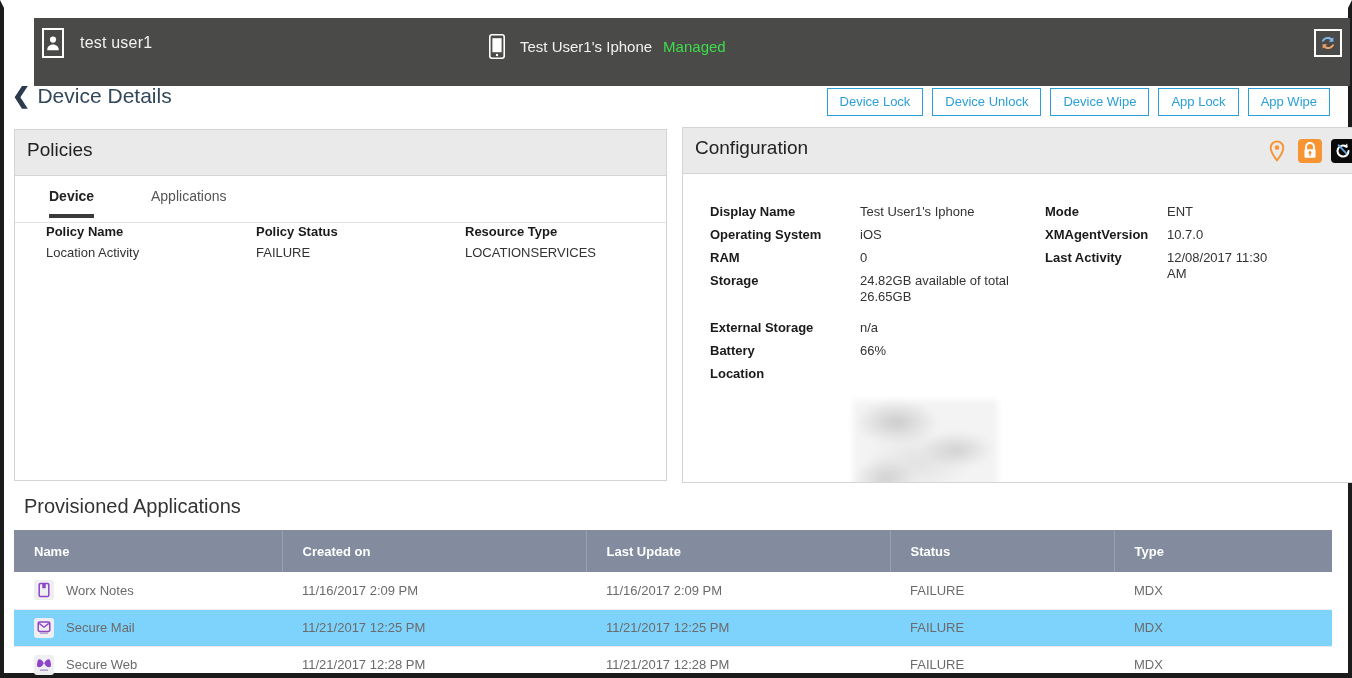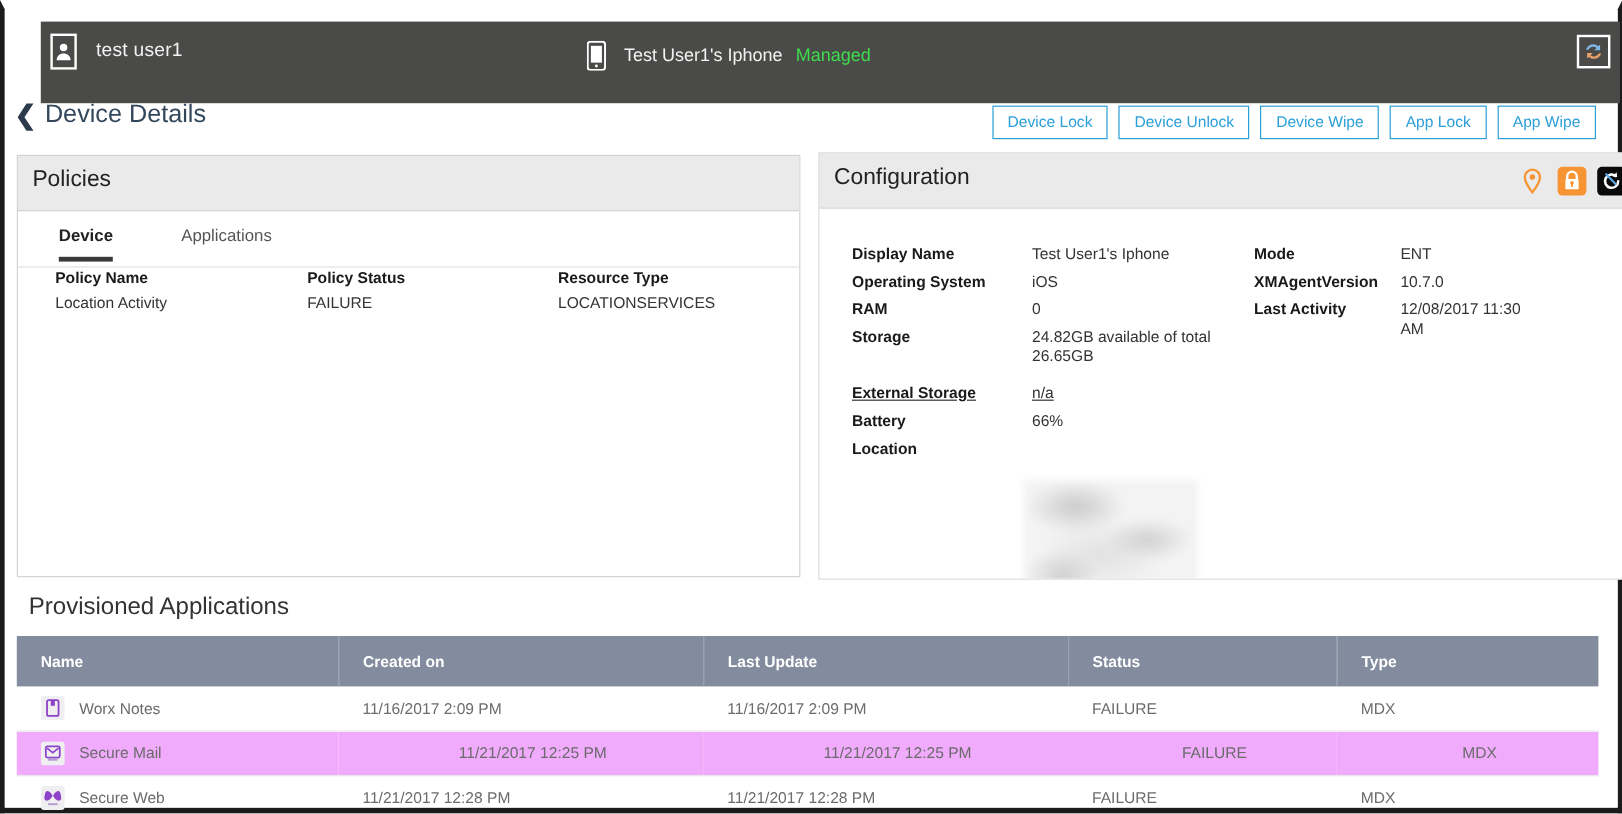--- a/index.html
+++ b/index.html
@@ -224,21 +224,21 @@
     background: #ffffff;
   }
   .cfg-col { position: absolute; }
   .cfg-left { left: 27px; top: 30px; width: 300px; }
   .cfg-right { left: 362px; top: 30px; width: 240px; }
   .cfg-row {
     display: flex;
     margin-bottom: 7px;
     line-height: 16px;
   }
-  .cfg-row.spaced { margin-top: 15px; text-decoration: underline; }
+  .cfg-row.spaced { margin-top: 15px; }
   .cfg-label {
     font-weight: bold;
     color: #1a1a1a;
     font-size: 13px;
     flex: 0 0 150px;
     word-break: break-word;
   }
   .cfg-right .cfg-label { flex: 0 0 122px; }
   .cfg-value {
     color: #333333;
@@ -321,21 +321,21 @@
   }
   .apps-table th:last-child { border-right: none; }
   .apps-table td {
     height: 37px;
     padding: 0 0 0 20px;
     color: #6b6b6b;
     font-size: 13px;
     border-bottom: 1px solid #eeeeee;
     box-sizing: border-box;
   }
-  .apps-table tbody tr.alt td { background: #f0abfc; text-align: center; }
+  .apps-table tbody tr.alt td { background: #7dd3fc; }
   .apps-table tbody tr.alt td { border-bottom: 1px solid #e8e8e8; }
   .name-cell { display: flex; align-items: center; padding-left: 0; }
   .app-icon {
     width: 20px; height: 20px;
     margin-right: 12px;
     flex: 0 0 20px;
     display: block;
   }
   .app-label { color: #6b6b6b; }
   .col-name { width: 268px; }

